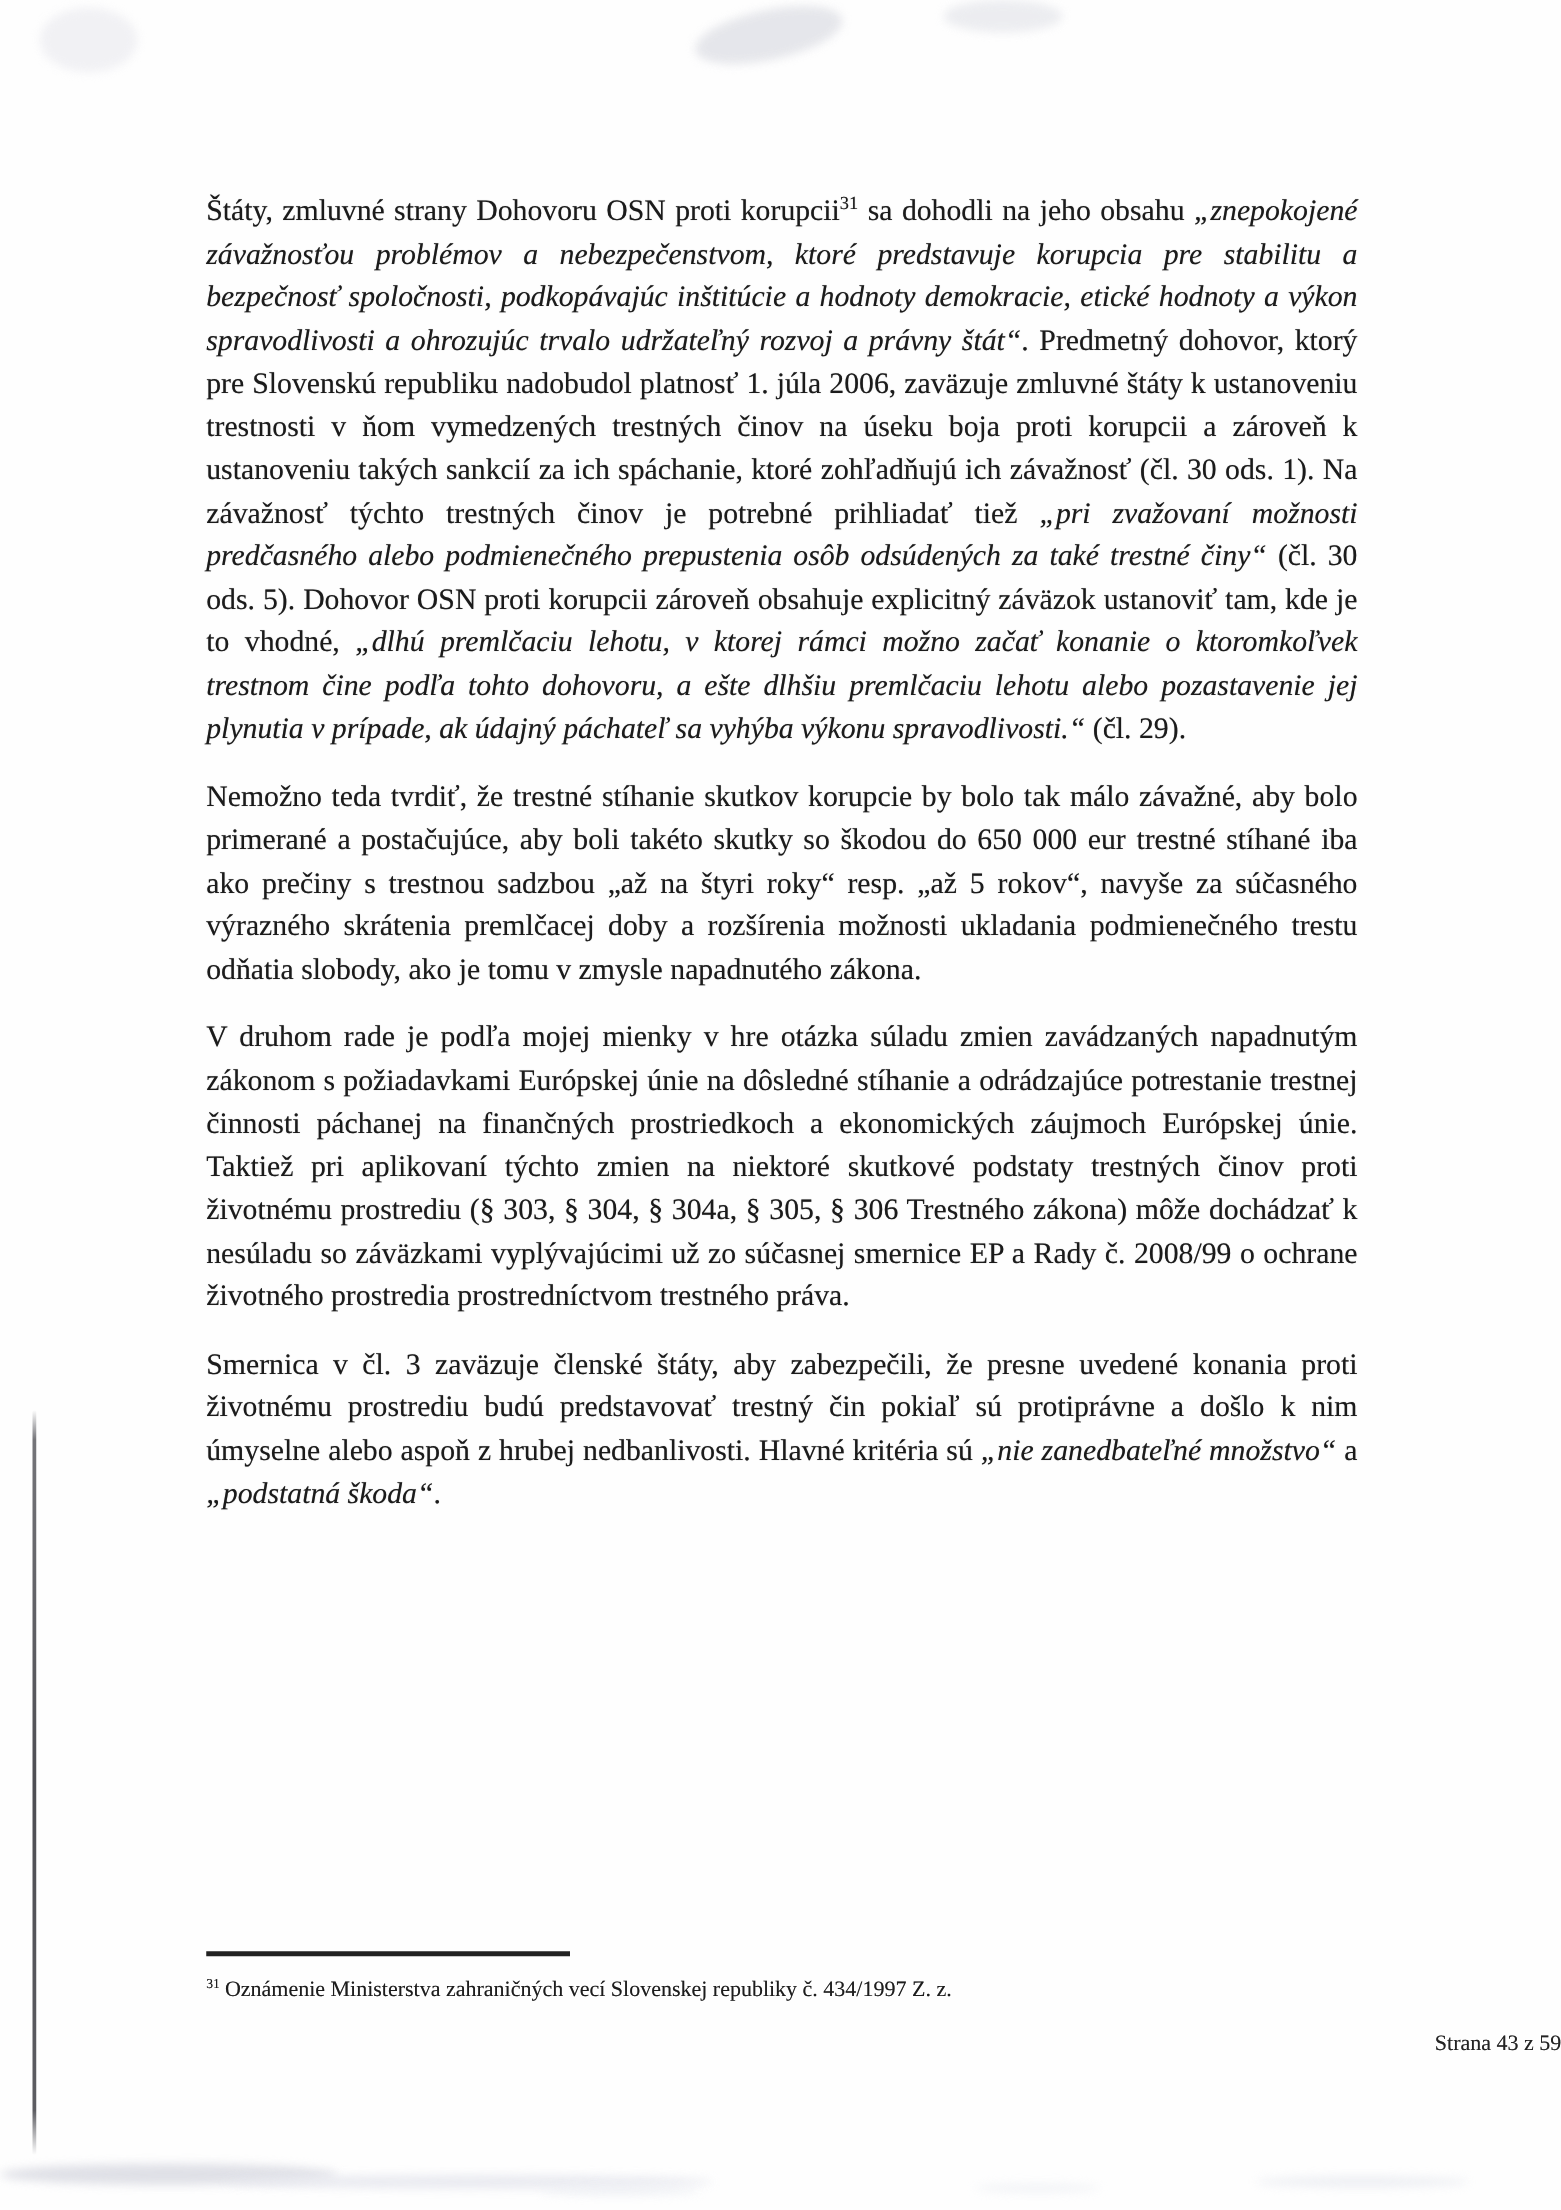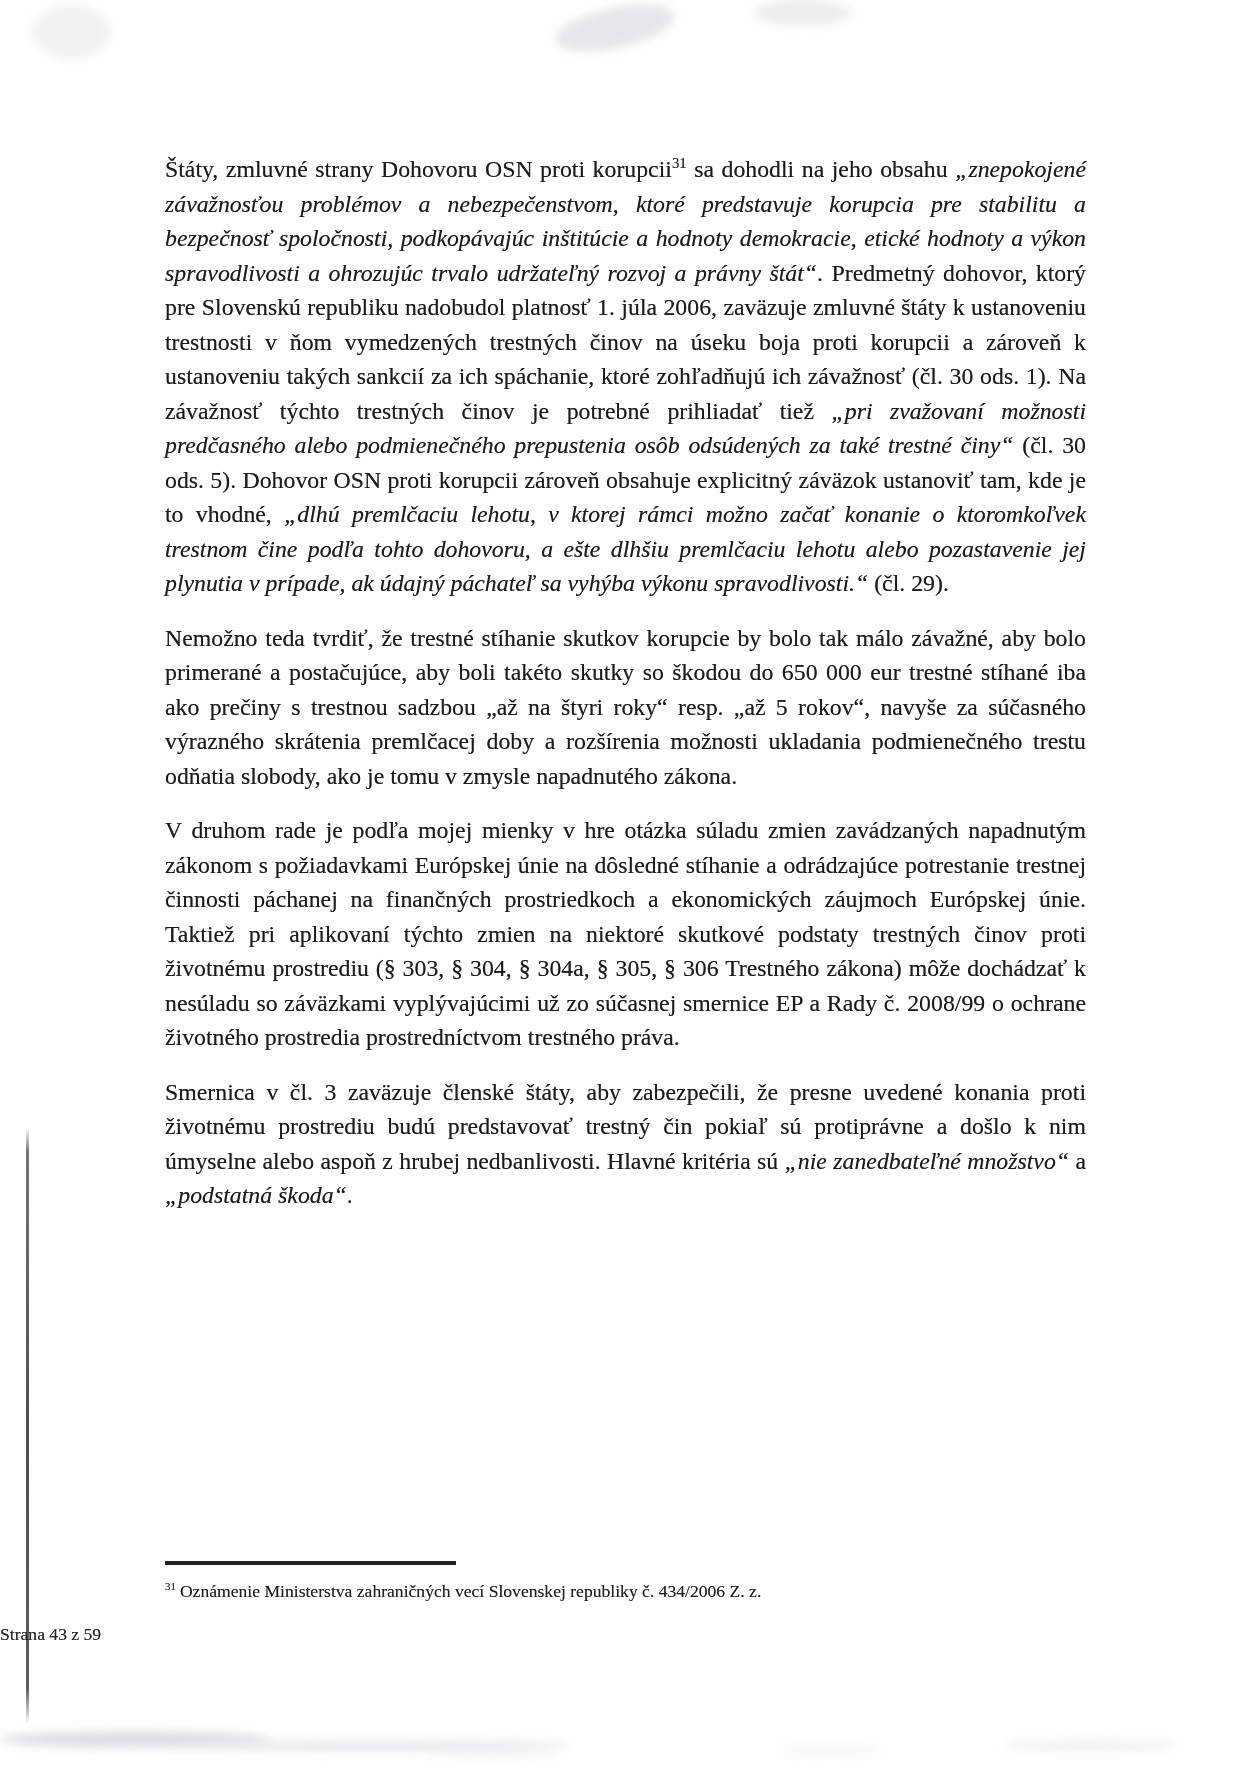--- a/index.html
+++ b/index.html
@@ -47,21 +47,21 @@
     font-size: 17.6px;
     line-height: 22px;
     color: #1d1d1d;
     text-shadow: 0 0 0.5px rgba(25,25,25,0.5);
   }
   .footnote sup.fn-sup { margin-right: 4px; }
   .page-footer {
     position: absolute;
     left: 0; top: 1624px;
     width: 100%;
-    text-align: left;
+    text-align: right;
     font-size: 17.6px;
     color: #242424;
     text-shadow: 0 0 0.5px rgba(25,25,25,0.5);
   }
   
   .artifact { position: absolute; pointer-events: none; }
   .vline-left {
     left: 26px; top: 1128px;
     width: 3px; height: 596px;
     background: linear-gradient(to bottom,
@@ -102,18 +102,18 @@
 
   <main class="text-block" id="paragraph-host">
       <p><span>Štáty, zmluvné strany Dohovoru OSN proti korupcii</span><sup class="fn-sup">31</sup><span> sa dohodli na jeho obsahu </span><span class="run-italic">„znepokojené závažnosťou problémov a nebezpečenstvom, ktoré predstavuje korupcia pre stabilitu a bezpečnosť spoločnosti, podkopávajúc inštitúcie a hodnoty demokracie, etické hodnoty a výkon spravodlivosti a ohrozujúc trvalo udržateľný rozvoj a právny štát“</span><span>. Predmetný dohovor, ktorý pre Slovenskú republiku nadobudol platnosť 1. júla 2006, zaväzuje zmluvné štáty k ustanoveniu trestnosti v ňom vymedzených trestných činov na úseku boja proti korupcii a zároveň k ustanoveniu takých sankcií za ich spáchanie, ktoré zohľadňujú ich závažnosť (čl. 30 ods. 1). Na závažnosť týchto trestných činov je potrebné prihliadať tiež </span><span class="run-italic">„pri zvažovaní možnosti predčasného alebo podmienečného prepustenia osôb odsúdených za také trestné činy“</span><span> (čl. 30 ods. 5). Dohovor OSN proti korupcii zároveň obsahuje explicitný záväzok ustanoviť tam, kde je to vhodné, </span><span class="run-italic">„dlhú premlčaciu lehotu, v ktorej rámci možno začať konanie o ktoromkoľvek trestnom čine podľa tohto dohovoru, a ešte dlhšiu premlčaciu lehotu alebo pozastavenie jej plynutia v prípade, ak údajný páchateľ sa vyhýba výkonu spravodlivosti.“</span><span> (čl. 29).</span></p>
       <p><span>Nemožno teda tvrdiť, že trestné stíhanie skutkov korupcie by bolo tak málo závažné, aby bolo primerané a postačujúce, aby boli takéto skutky so škodou do 650 000 eur trestné stíhané iba ako prečiny s trestnou sadzbou „až na štyri roky“ resp. „až 5 rokov“, navyše za súčasného výrazného skrátenia premlčacej doby a rozšírenia možnosti ukladania podmienečného trestu odňatia slobody, ako je tomu v zmysle napadnutého zákona.</span></p>
       <p><span>V druhom rade je podľa mojej mienky v hre otázka súladu zmien zavádzaných napadnutým zákonom s požiadavkami Európskej únie na dôsledné stíhanie a odrádzajúce potrestanie trestnej činnosti páchanej na finančných prostriedkoch a ekonomických záujmoch Európskej únie. Taktiež pri aplikovaní týchto zmien na niektoré skutkové podstaty trestných činov proti životnému prostrediu (§ 303, § 304, § 304a, § 305, § 306 Trestného zákona) môže dochádzať k nesúladu so záväzkami vyplývajúcimi už zo súčasnej smernice EP a Rady č. 2008/99 o ochrane životného prostredia prostredníctvom trestného práva.</span></p>
       <p><span>Smernica v čl. 3 zaväzuje členské štáty, aby zabezpečili, že presne uvedené konania proti životnému prostrediu budú predstavovať trestný čin pokiaľ sú protiprávne a došlo k nim úmyselne alebo aspoň z hrubej nedbanlivosti. Hlavné kritéria sú </span><span class="run-italic">„nie zanedbateľné množstvo“</span><span> a </span><span class="run-italic">„podstatná škoda“</span><span>.</span></p>
     </main>
 
   <div class="footnote-sep"></div>
   <div class="footnote">
-    <sup class="fn-sup">31</sup><span>Oznámenie Ministerstva zahraničných vecí Slovenskej republiky č. 434/2006 Z. z.</span>
+    <sup class="fn-sup">31</sup><span>Oznámenie Ministerstva zahraničných vecí Slovenskej republiky č. 434/1997 Z. z.</span>
   </div>
 
   <div class="page-footer">Strana 43 z 59</div>
 
 </div>
 
 </body></html>

